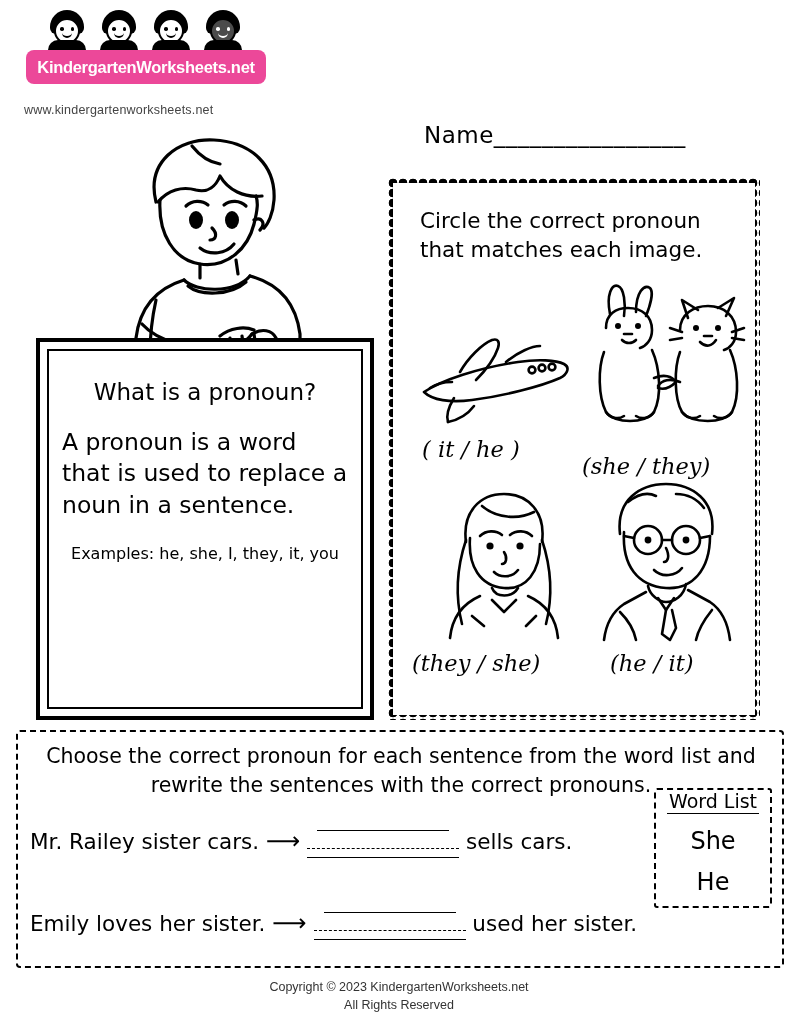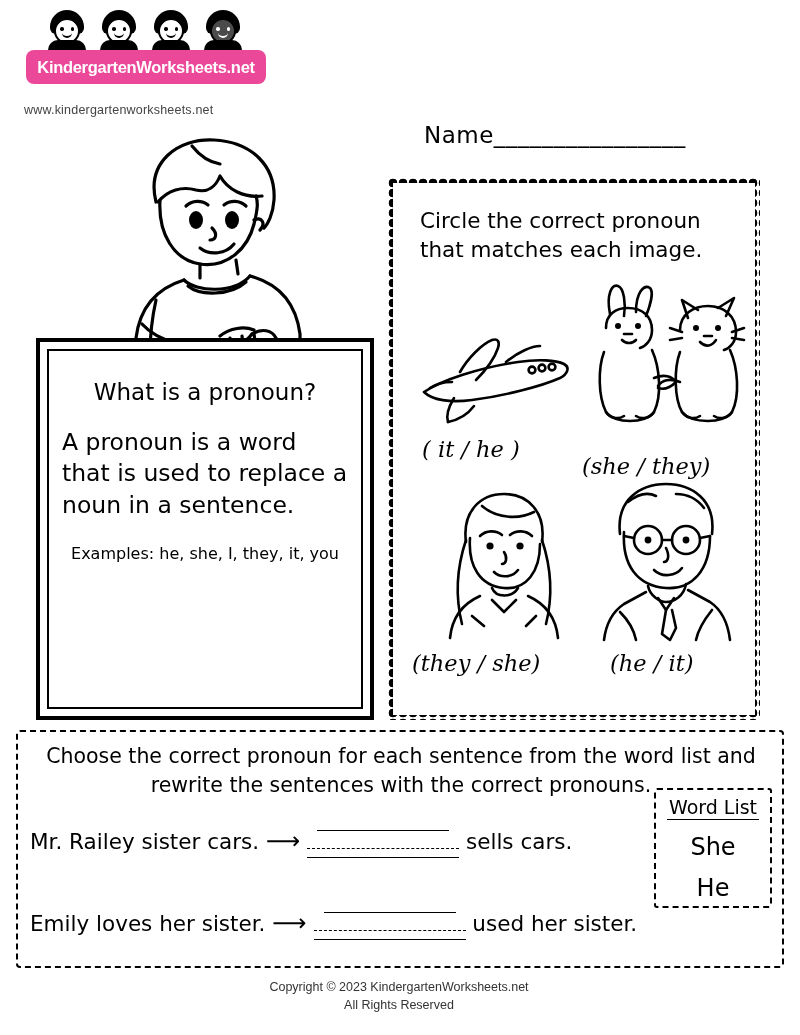--- a/index.html
+++ b/index.html
@@ -250,21 +250,20 @@
     top: 58px;
     width: 118px;
     height: 120px;
     border: 2px dashed #000;
     border-radius: 3px;
     text-align: center;
     font-family: "DejaVu Sans", sans-serif;
   }
   .word-list .wl-title {
     font-size: 19px;
-    margin-top: 6px;
     border-bottom: 1.5px solid #000;
     display: inline-block;
     padding: 0 2px 1px 2px;
   }
   .word-list .wl-item {
     font-size: 24px;
     margin-top: 13px;
   }
 
   

